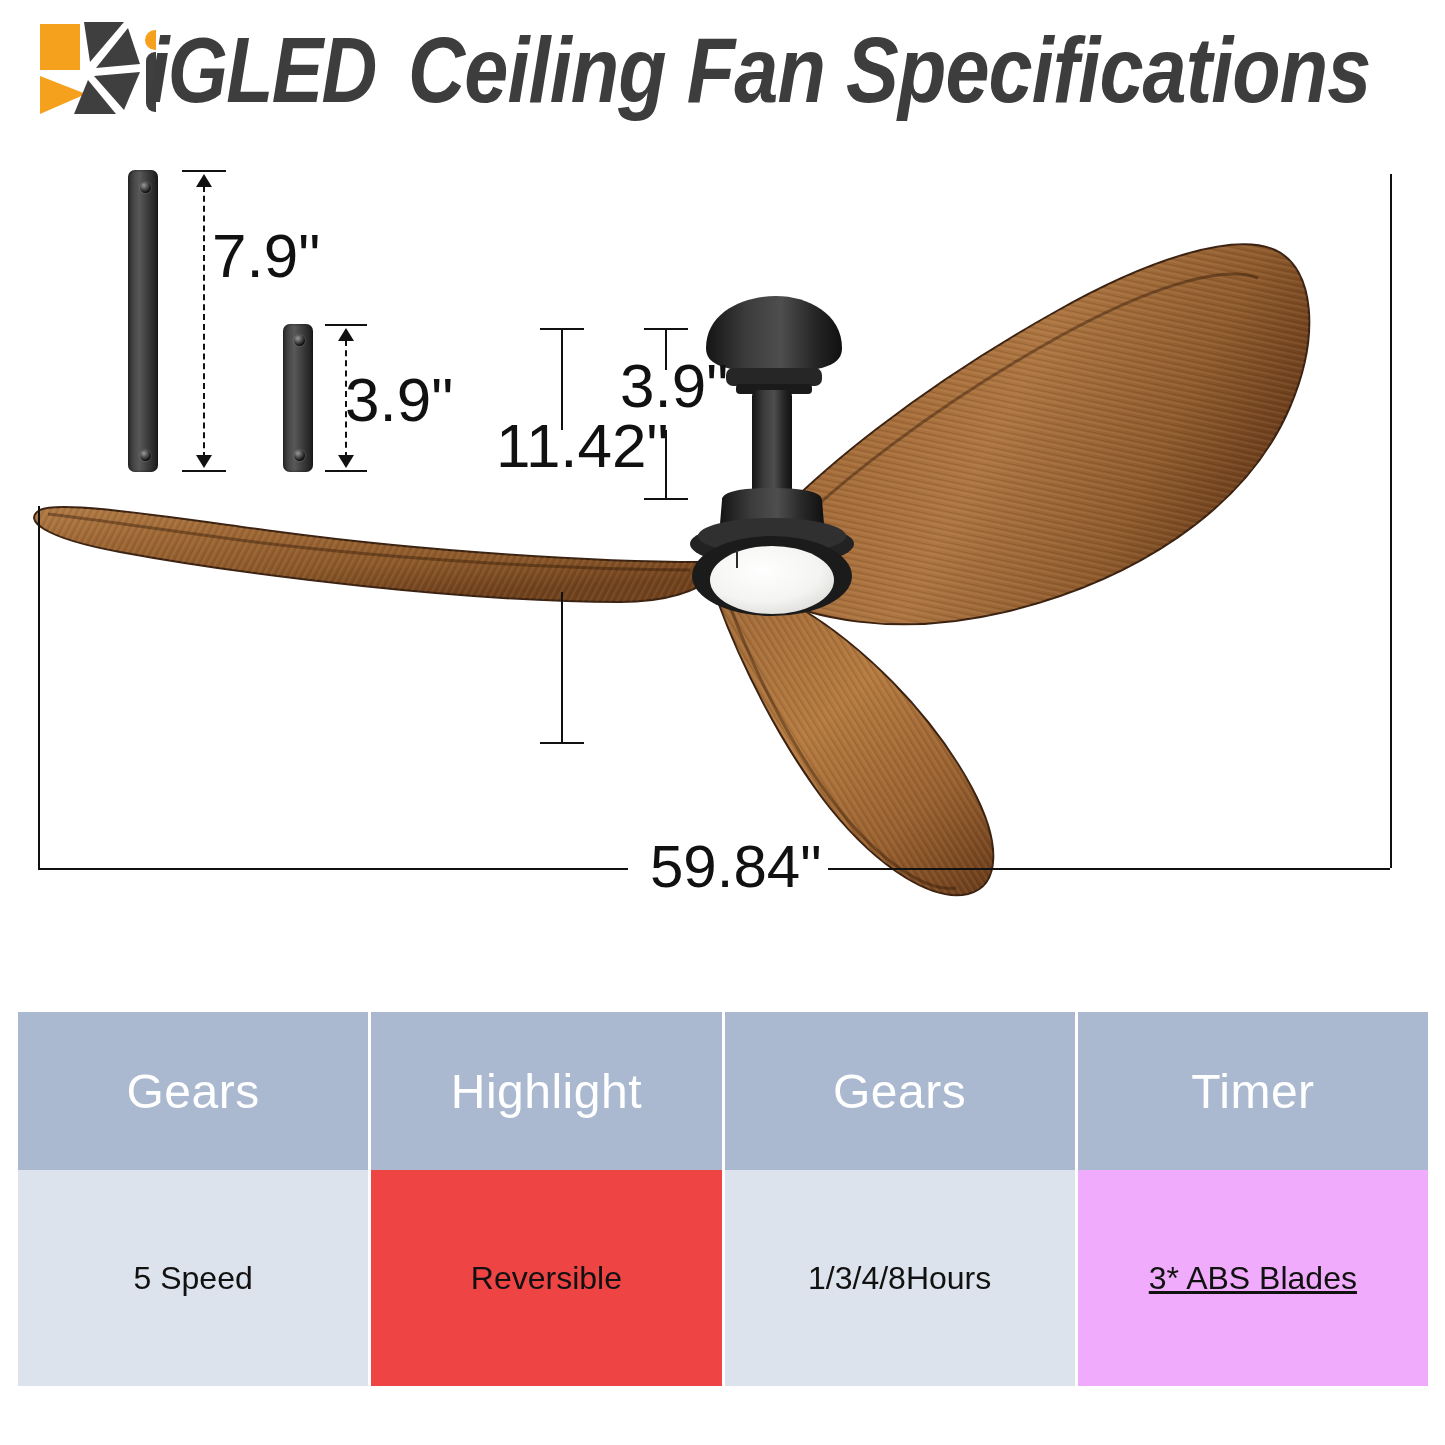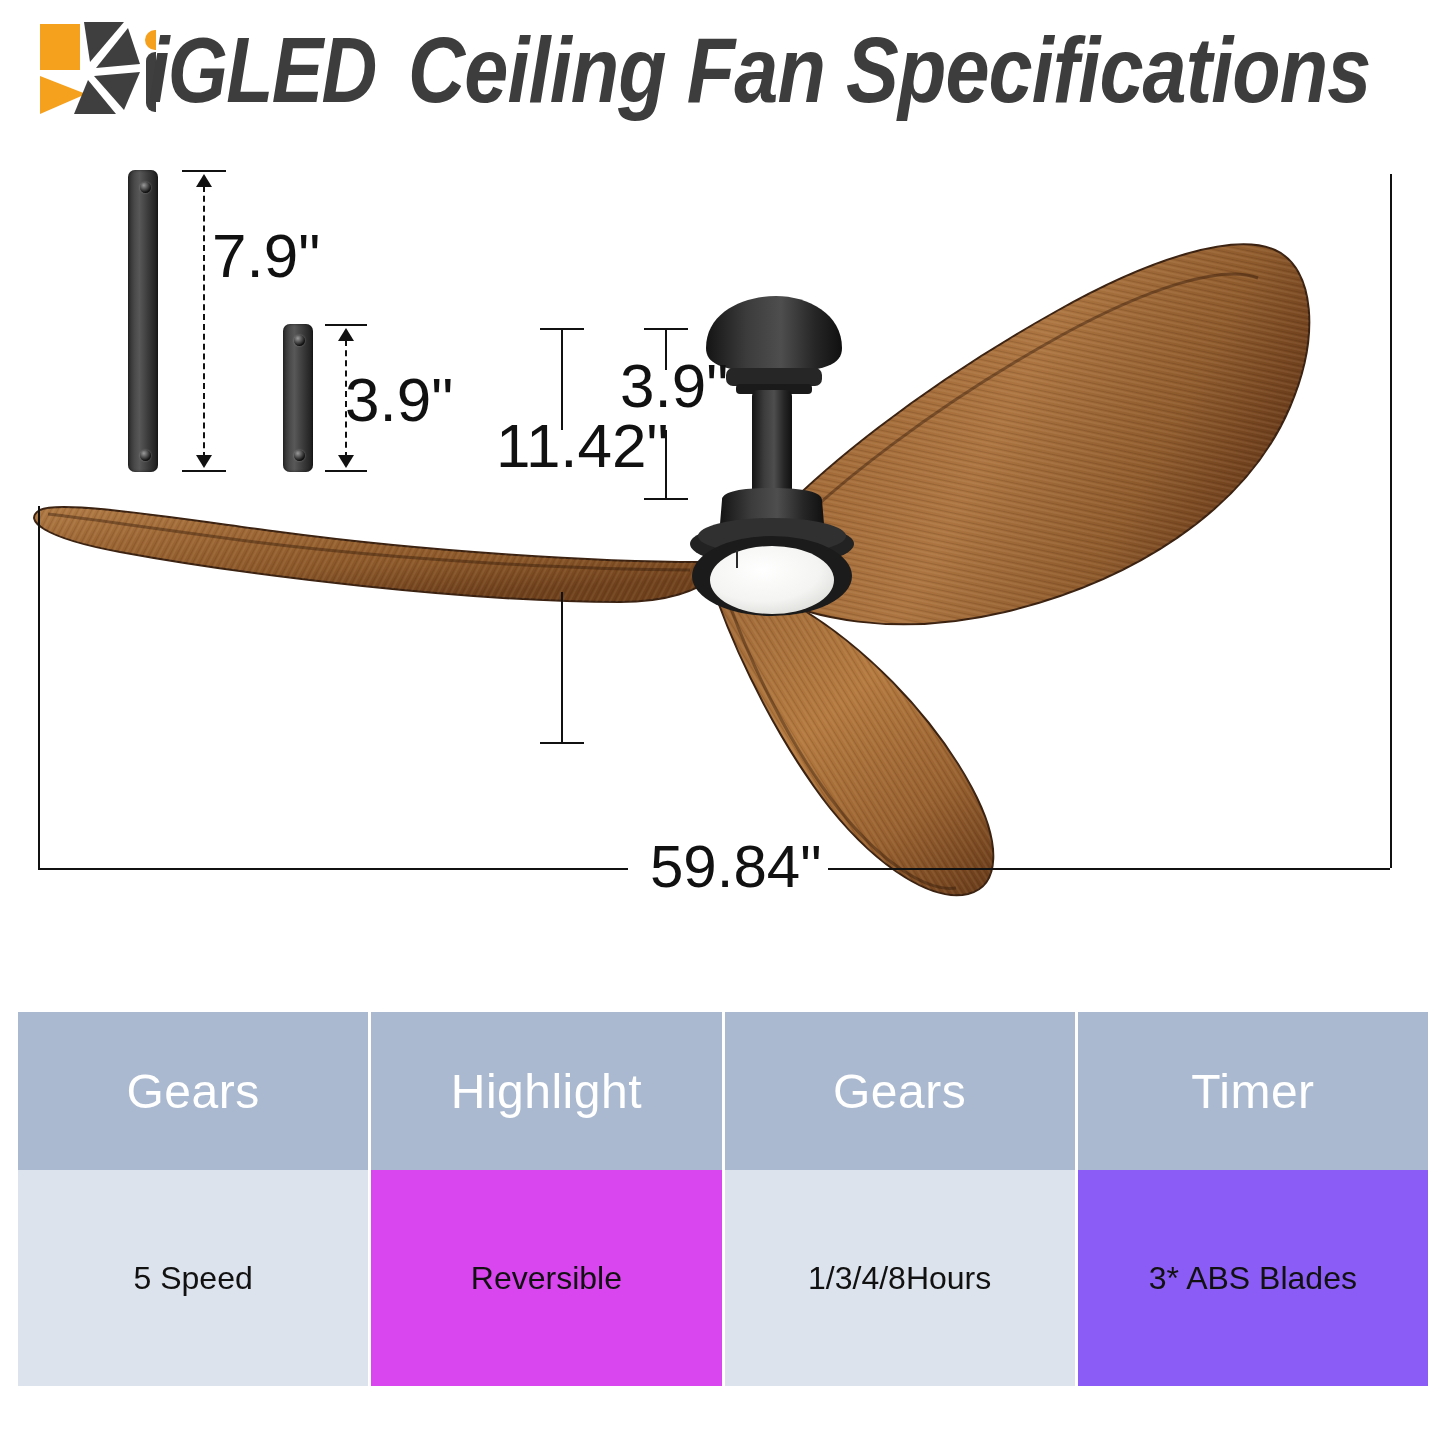--- a/index.html
+++ b/index.html
@@ -241,25 +241,25 @@
 
 <div id="spec-table">
 
   <div class="col">
     <div class="th" style="background:#aab9d0;">Gears</div>
     <div class="td" style="background:#dde3ec;">5 Speed</div>
   </div>
 
   <div class="col">
     <div class="th" style="background:#aab9d0;">Highlight</div>
-    <div class="td" style="background:#d946ef;">Reversible</div>
+    <div class="td" style="background:#ef4444;">Reversible</div>
   </div>
 
   <div class="col">
     <div class="th" style="background:#aab9d0;">Gears</div>
     <div class="td" style="background:#dde3ec;">1/3/4/8Hours</div>
   </div>
 
   <div class="col">
     <div class="th" style="background:#aab9d0;">Timer</div>
-    <div class="td" style="background:#8b5cf6;">3* ABS Blades</div>
+    <div class="td" style="background:#f0abfc;text-decoration:underline;">3* ABS Blades</div>
   </div>
 </div>
 
 </body></html>

